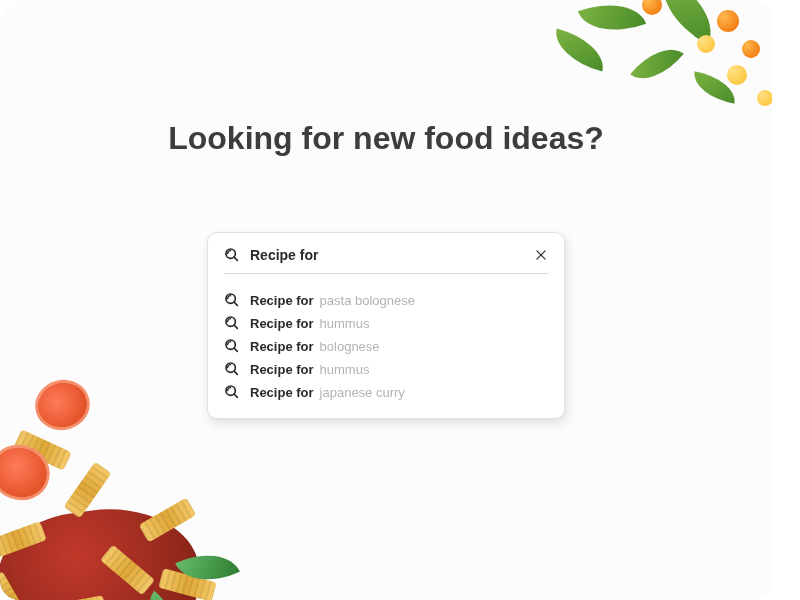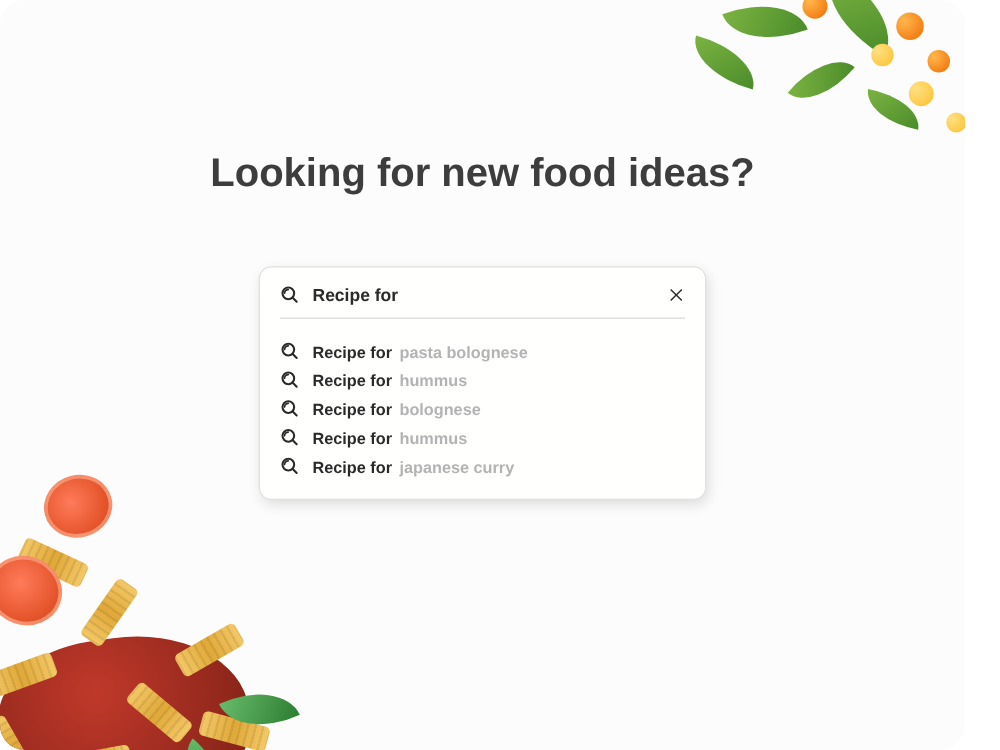--- a/index.html
+++ b/index.html
@@ -23,21 +23,21 @@
       top: 120px;
       left: 50%;
       transform: translateX(-50%);
       font-size: 32px;
       font-weight: 700;
       color: #3d3d3d;
       white-space: nowrap;
     }
     .search-box {
       position: absolute;
-      top: 213px;
+      top: 232px;
       left: 50%;
       transform: translateX(-50%);
       width: 358px;
       background: #fffffe;
       border: 1px solid #e0e0e0;
       border-radius: 10px;
       box-shadow: 2px 4px 10px rgba(0,0,0,0.12);
       padding: 14px 16px 12px 16px;
     }
     .search-row {
@@ -83,21 +83,21 @@
     }
     .suggestion-item .search-icon { margin-right: 10px; }
     .suggestion-prefix {
       font-size: 13px;
       font-weight: 700;
       color: #2a2a2a;
       margin-right: 6px;
     }
     .suggestion-term {
       font-size: 13px;
-      font-weight: 700;
+      font-weight: 400;
       color: #b3b3b3;
     }
     
     .deco-top-right {
       position: absolute;
       top: -20px;
       right: -30px;
       width: 260px;
       height: 160px;
     }

